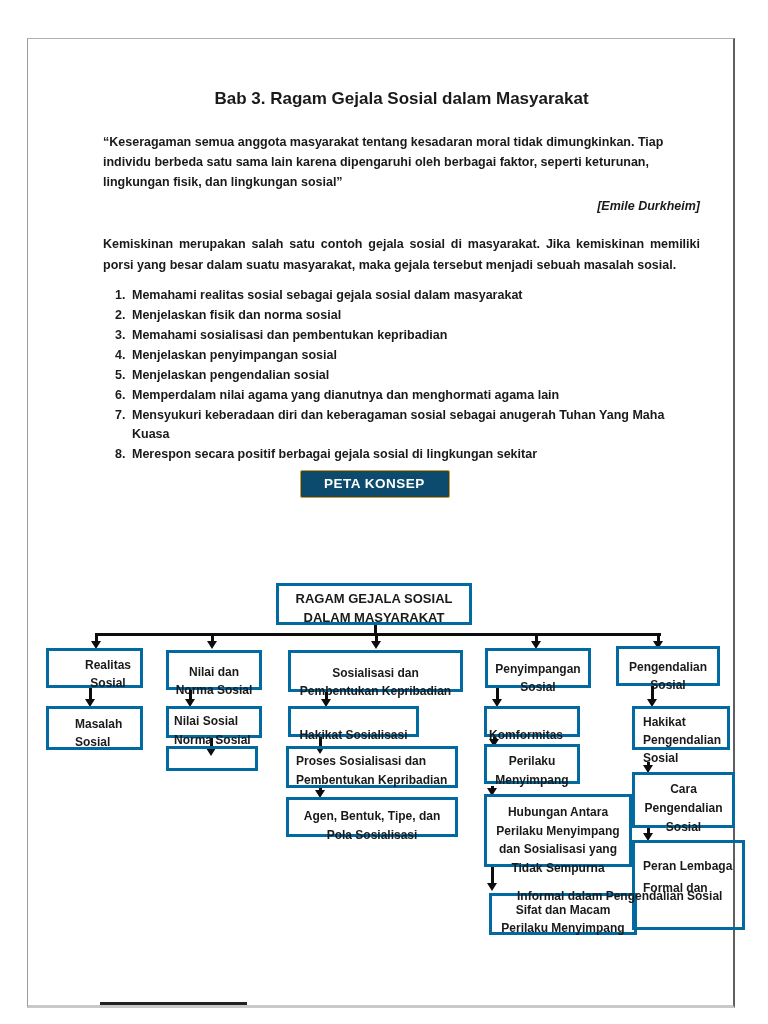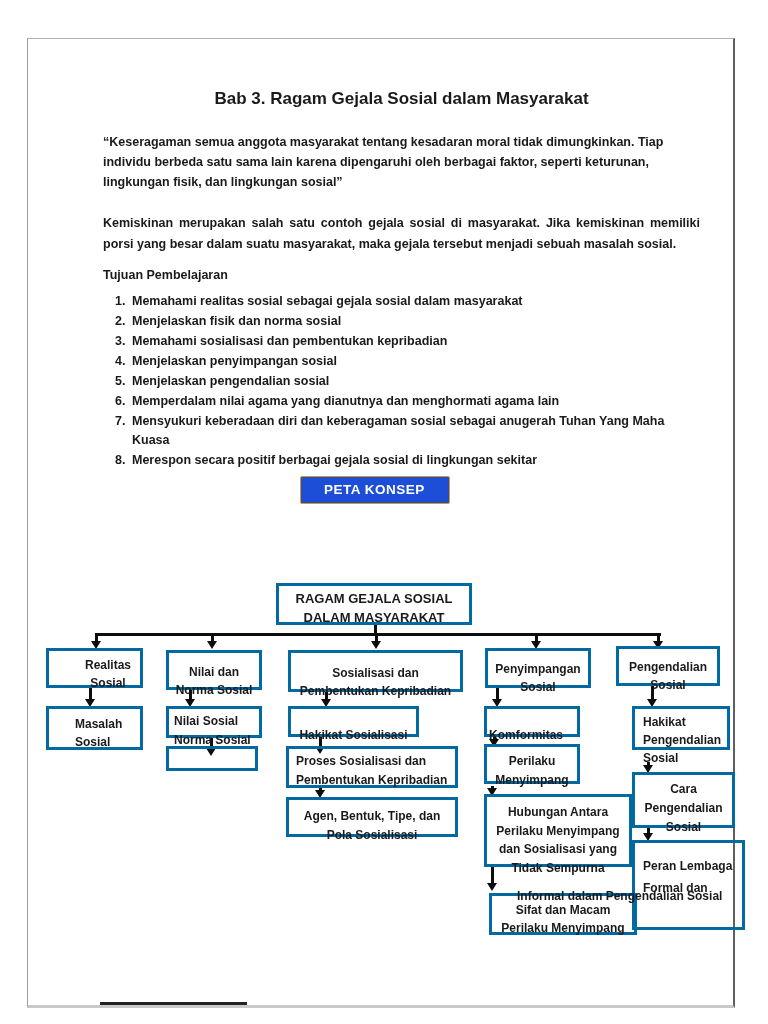--- a/index.html
+++ b/index.html
@@ -55,34 +55,34 @@
 </style>
 </head>
 <body>
 
 <div class="page">
   <div class="content">
     <div class="title">Bab 3. Ragam Gejala Sosial dalam Masyarakat</div>
     <div class="quote">“Keseragaman semua anggota masyarakat tentang kesadaran moral tidak dimungkinkan. Tiap
 individu berbeda satu sama lain karena dipengaruhi oleh berbagai faktor, seperti keturunan,
 lingkungan fisik, dan lingkungan sosial”</div>
+    <div class="attribution">[Emile Durkheim]</div>
     <div class="intro">Kemiskinan merupakan salah satu contoh gejala sosial di masyarakat. Jika kemiskinan memiliki porsi yang besar dalam suatu masyarakat, maka gejala tersebut menjadi sebuah masalah sosial.</div>
-    <div class="subhead">Tujuan Pembelajaran</div>
     <ol class="objectives">
       <li>Memahami realitas sosial sebagai gejala sosial dalam masyarakat</li>
       <li>Menjelaskan fisik dan norma sosial</li>
       <li>Memahami sosialisasi dan pembentukan kepribadian</li>
       <li>Menjelaskan penyimpangan sosial</li>
       <li>Menjelaskan pengendalian sosial</li>
       <li>Memperdalam nilai agama yang dianutnya dan menghormati agama lain</li>
       <li>Mensyukuri keberadaan diri dan keberagaman sosial sebagai anugerah Tuhan Yang Maha
 Kuasa</li>
       <li>Merespon secara positif berbagai gejala sosial di lingkungan sekitar</li>
     </ol>
-    <div class="peta-btn" style="background:#1d4ed8;">PETA KONSEP</div>
+    <div class="peta-btn" style="background:#0c4a6e;">PETA KONSEP</div>
   </div>
 </div>
 
 <div class="dbox" style="left:276px;top:583px;width:196px;height:42px;">
   <div class="dlabel center" style="padding-top:3px;line-height:19px;font-size:13px;">RAGAM GEJALA SOSIAL
 DALAM MASYARAKAT</div>
 </div>
 
 <div class="shaft" style="left:374px;top:625px;height:10px;"></div>
 <div class="hshaft" style="left:95px;top:633px;width:566px;"></div>

